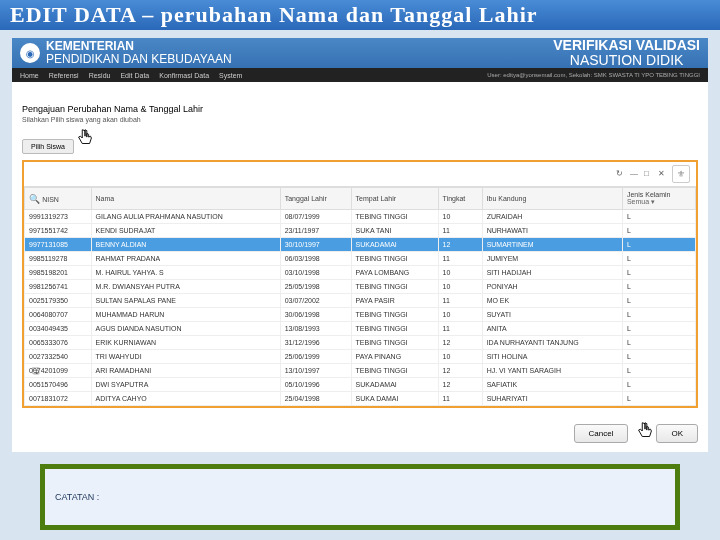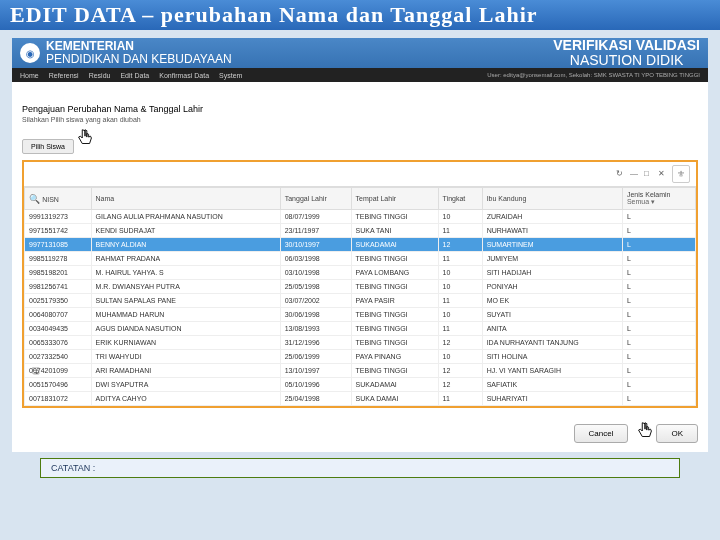--- a/index.html
+++ b/index.html
@@ -29,21 +29,21 @@
 .ticon.close::before{content:"✕"}
 .emblem{width:18px;height:18px;border:1px solid #ccc;border-radius:2px;display:flex;align-items:center;justify-content:center;font-size:9px;color:#888}
 table{width:100%;border-collapse:collapse;font-size:7px}
 th{background:#f5f5f5;border:1px solid #ddd;padding:3px 4px;text-align:left;font-weight:normal;color:#444}
 td{border:1px solid #eee;padding:3px 4px;color:#333}
 tr.sel td{background:#4a9de0;color:#fff}
 .search-icon{color:#888;font-size:9px}
 .jk-filter{font-size:7px;color:#666}
 .footer-btns{display:flex;justify-content:flex-end;gap:6px;padding:6px 10px;align-items:center}
 .btn{background:linear-gradient(#fafafa,#e8e8e8);border:1px solid #aaa;border-radius:3px;padding:4px 14px;font-size:8px;cursor:pointer}
-.note-box{margin:6px 40px;border:1px solid #4d7c0f;background:#eaf1fa;padding:4px 10px;font-size:9px;color:#223a5e}
+.note-box{margin:12px 40px;border:5px solid #4d7c0f;background:#eaf1fa;padding:23px 10px;font-size:9px;color:#223a5e}
 .floor-icon{position:absolute;bottom:30px;left:8px;width:12px;height:12px;font-size:9px;color:#666}
 </style>
 </head>
 <body>
 
 <div class="slide-title">EDIT DATA – perubahan Nama dan Tanggal Lahir</div>
 
 <div class="app">
   <div class="app-header">
     <div class="logo">◉</div>

